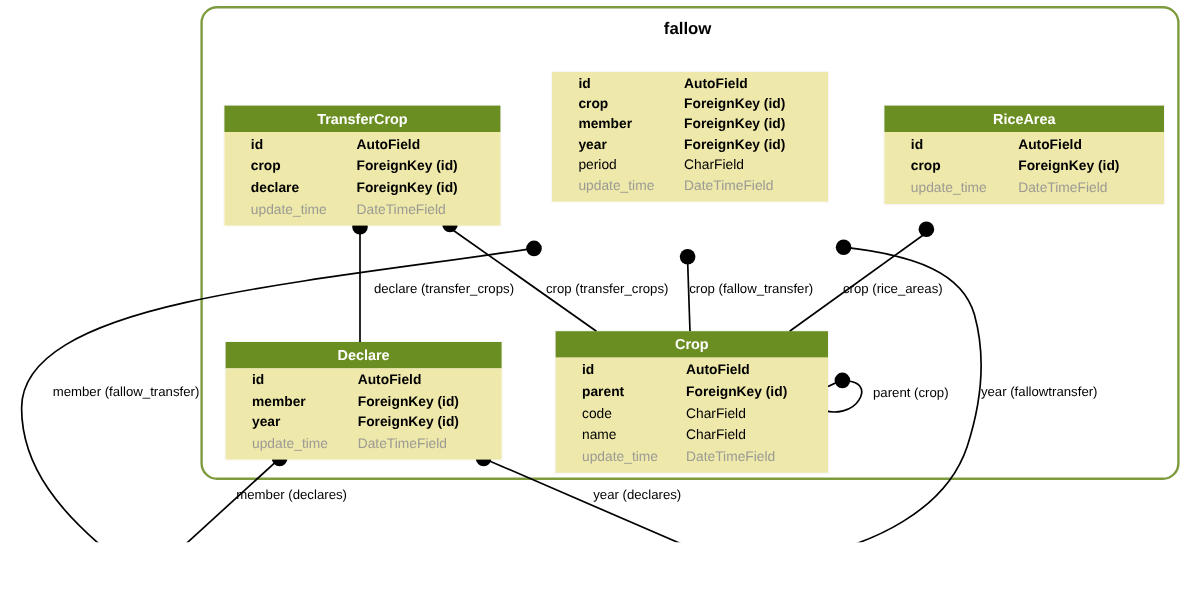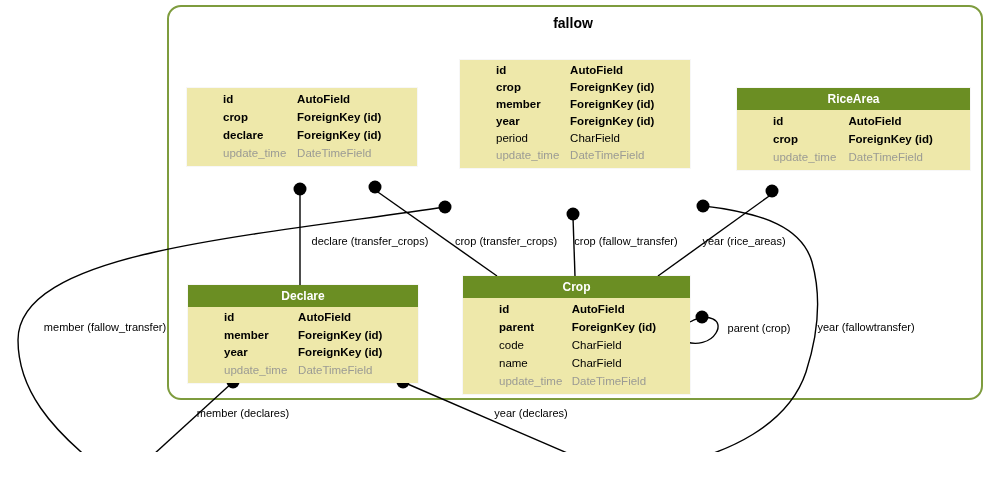--- a/index.html
+++ b/index.html
@@ -21,21 +21,21 @@
   svg.edges circle{fill:#000;stroke:none;}
   .table{position:absolute;box-shadow:0 0 0 1px rgba(0,0,0,0.03);}
   .t-header{
     height:22px;line-height:22px;background:#6b8e23;color:#ffffff;
     font-size:12px;font-weight:bold;text-align:center;
   }
   .t-body{background:#eee8aa;padding:2px 0 4px 0;}
   .t-row{display:flex;height:18px;line-height:18px;font-size:11.5px;color:#000;}
   .rows-7 .t-row{height:17px;line-height:17px;}
   .rows-d .t-row{height:17.5px;line-height:17.5px;}
-  .fname{width:47%;padding-left:36px;box-sizing:border-box;white-space:nowrap;}
+  .fname{width:47%;padding-left:22px;box-sizing:border-box;white-space:nowrap;}
   .ftype{width:53%;padding-left:2px;box-sizing:border-box;white-space:nowrap;}
   .t-row.key{font-weight:bold;}
   .t-row.muted{color:#9b9b94;}
   .edge-label{
     position:absolute;transform:translate(-50%,-50%);
     font-size:11px;color:#000;white-space:nowrap;
   }
   .ext-model{
     position:absolute;background:#6b8e23;border:1px solid #d9d5a2;
     color:#ffffff;font-size:11.5px;font-weight:bold;text-align:center;
@@ -75,20 +75,21 @@
     <circle cx="703" cy="206" r="6.5"></circle>
     <circle cx="772" cy="191" r="6.5"></circle>
     <circle cx="702" cy="317" r="6.5"></circle>
     <circle cx="233" cy="382" r="6.5"></circle>
     <circle cx="403" cy="382" r="6.5"></circle>
   </svg>
 
   <div class="frame-title" style="position:absolute;left:573px;top:15px;transform:translateX(-50%);">fallow</div>
 
   <div class="table" style="left:187px;top:88px;width:230px;">
+    <div class="t-header">TransferCrop</div>
     <div class="t-body">
       <div class="t-row key">
         <span class="fname">id</span>
         <span class="ftype">AutoField</span>
       </div>
       <div class="t-row key">
         <span class="fname">crop</span>
         <span class="ftype">ForeignKey (id)</span>
       </div>
       <div class="t-row key">
@@ -196,20 +197,20 @@
       </div>
     </div>
   </div>
 
   <div class="ext-model" style="left:88px;top:460px;width:70px;height:23px;line-height:23px;">Member</div>
   <div class="ext-model" style="left:588px;top:460px;width:50px;height:22px;line-height:22px;">Year</div>
 
   <div class="edge-label" style="left:370px;top:241px;">declare (transfer_crops)</div>
   <div class="edge-label" style="left:506px;top:241px;">crop (transfer_crops)</div>
   <div class="edge-label" style="left:626px;top:241px;">crop (fallow_transfer)</div>
-  <div class="edge-label" style="left:744px;top:241px;">year (rice_areas)</div>
+  <div class="edge-label" style="left:744px;top:241px;">crop (rice_areas)</div>
   <div class="edge-label" style="left:105px;top:327px;">member (fallow_transfer)</div>
   <div class="edge-label" style="left:866px;top:327px;">year (fallowtransfer)</div>
   <div class="edge-label" style="left:759px;top:328px;">parent (crop)</div>
   <div class="edge-label" style="left:243px;top:413px;">member (declares)</div>
   <div class="edge-label" style="left:531px;top:413px;">year (declares)</div>
 
 </div>
 
 </body></html>

